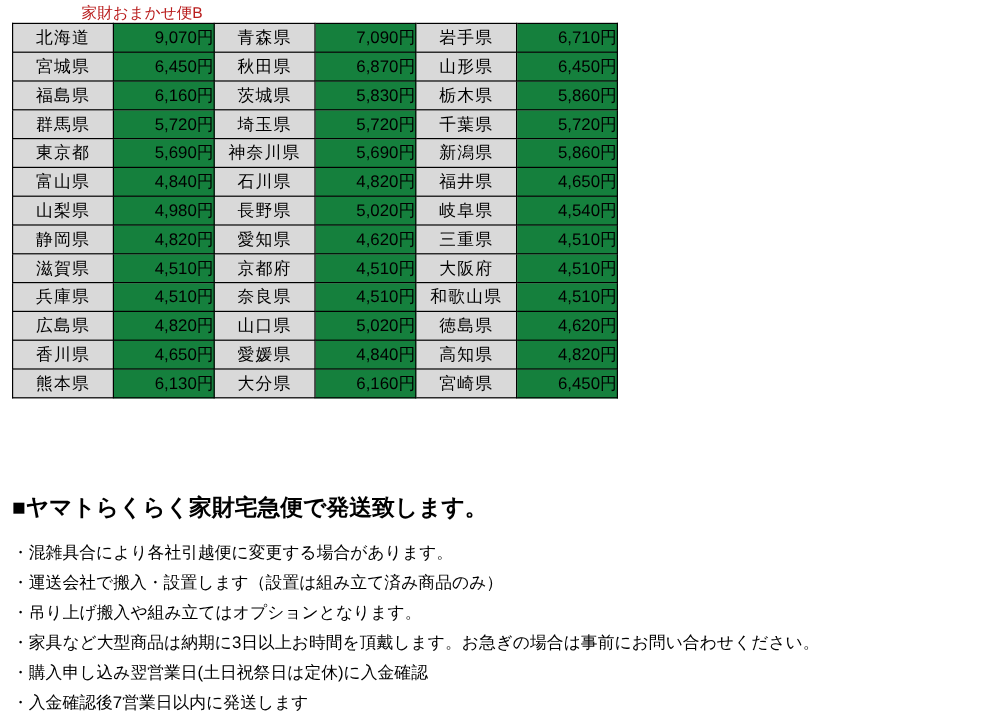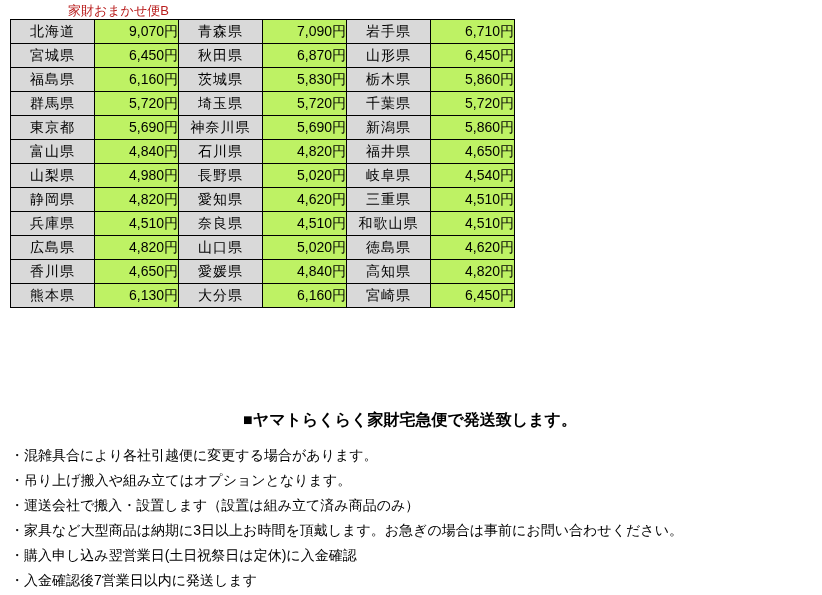--- a/index.html
+++ b/index.html
@@ -45,42 +45,41 @@
     vertical-align: middle;
   }
   td.pref {
     width: 83px;
     background: #d9d9d9;
     text-align: center;
     letter-spacing: 1px;
   }
   td.price {
     width: 83px;
-    background: #bef264;
+    background: #15803d;
     text-align: right;
     padding-right: 10px;
   }
   td.blank {
     width: 83px;
     background: #ffffff;
     border: 1px solid #000000;
   }
   .notes {
     position: absolute;
     left: 10px;
     top: 410px;
     width: 800px;
   }
   .notes .heading {
-    font-size: 16px;
+    font-size: 19px;
     font-weight: bold;
     margin: 0 0 14px 0;
     letter-spacing: 0px;
     white-space: nowrap;
-    text-align: center;
   }
   .notes ul {
     list-style: none;
     margin: 0;
     padding: 0;
   }
   .notes li {
     font-size: 14px;
     font-weight: normal;
     line-height: 21px;
@@ -161,20 +160,28 @@
         </tr>
         <tr>
           <td class="pref">静岡県</td>
           <td class="price">4,820円</td>
           <td class="pref">愛知県</td>
           <td class="price">4,620円</td>
           <td class="pref">三重県</td>
           <td class="price">4,510円</td>
         </tr>
         <tr>
+          <td class="pref">滋賀県</td>
+          <td class="price">4,510円</td>
+          <td class="pref">京都府</td>
+          <td class="price">4,510円</td>
+          <td class="pref">大阪府</td>
+          <td class="price">4,510円</td>
+        </tr>
+        <tr>
           <td class="pref">兵庫県</td>
           <td class="price">4,510円</td>
           <td class="pref">奈良県</td>
           <td class="price">4,510円</td>
           <td class="pref">和歌山県</td>
           <td class="price">4,510円</td>
         </tr>
         <tr>
           <td class="pref">広島県</td>
           <td class="price">4,820円</td>
@@ -199,22 +206,22 @@
           <td class="pref">宮崎県</td>
           <td class="price">6,450円</td>
         </tr>
       </tbody>
   </table>
 
   <div class="notes">
     <div class="heading">■ヤマトらくらく家財宅急便で発送致します。</div>
     <ul>
         <li>・混雑具合により各社引越便に変更する場合があります。</li>
+        <li>・運送会社で搬入・設置します（設置は組み立て済み商品のみ）</li>
         <li>・吊り上げ搬入や組み立てはオプションとなります。</li>
-        <li>・運送会社で搬入・設置します（設置は組み立て済み商品のみ）</li>
         <li>・家具など大型商品は納期に3日以上お時間を頂戴します。お急ぎの場合は事前にお問い合わせください。</li>
         <li>・購入申し込み翌営業日(土日祝祭日は定休)に入金確認</li>
         <li>・入金確認後7営業日以内に発送します</li>
         <li class="small">・店頭・複数ECモールで平行販売しておりますので同タイミングで購入された場合、お取引をキャンセル頂く場合があります。</li>
       </ul>
   </div>
 
 </div>
 
 </body></html>

